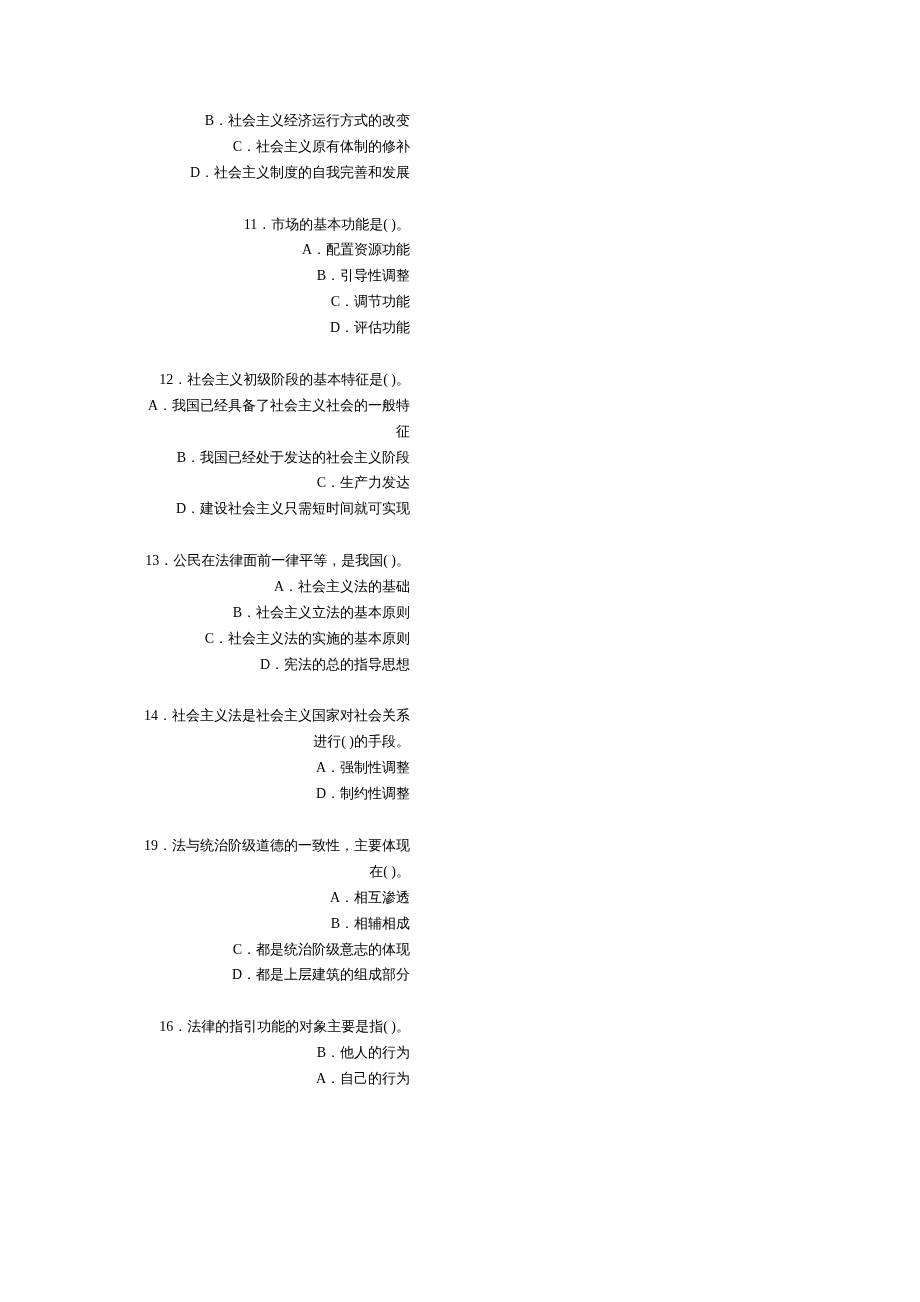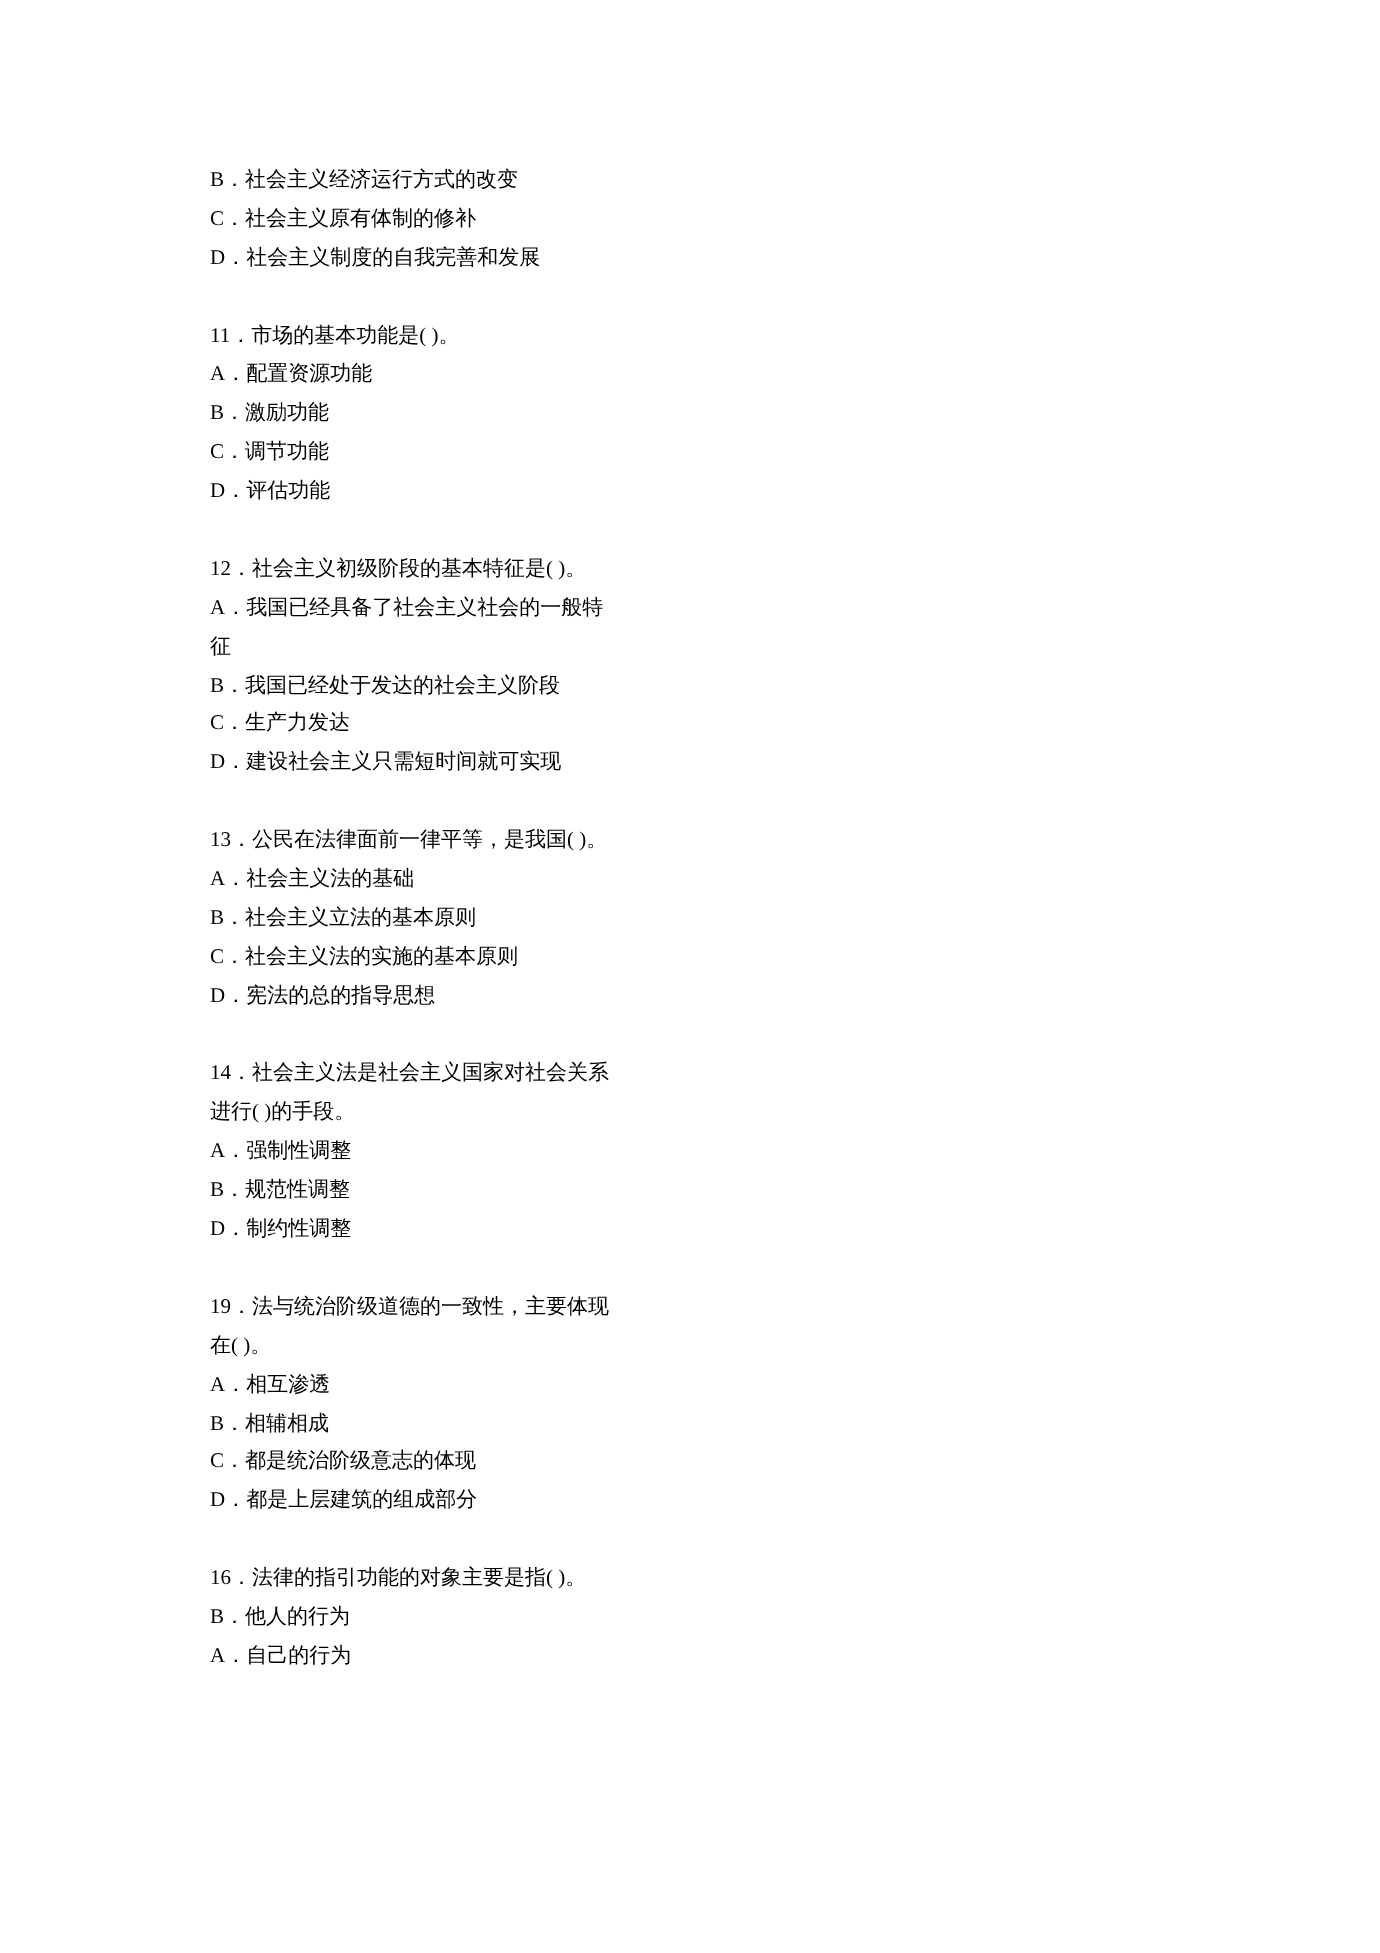--- a/index.html
+++ b/index.html
@@ -9,20 +9,21 @@
     font-family: "SimSun", "宋体", serif;
     font-size: 14px;
     color: #000000;
     line-height: 1.85;
   }
   .page {
     width: 920px;
     min-height: 1302px;
     box-sizing: border-box;
     padding: 108px 0 0 140px;
+    text-align: right;
   }
   .content {
     width: 270px;
   }
   .line {
     white-space: normal;
   }
   .blank {
     height: 1.85em;
   }
@@ -31,39 +32,38 @@
 <body>
 
 <div class="page">
   <div class="content" id="content">
       <div class="line">B．社会主义经济运行方式的改变</div>
       <div class="line">C．社会主义原有体制的修补</div>
       <div class="line">D．社会主义制度的自我完善和发展</div>
       <div class="blank"></div>
       <div class="line">11．市场的基本功能是(  )。</div>
       <div class="line">A．配置资源功能</div>
-      <div class="line">B．激励功能</div>
+      <div class="line">B．引导性调整</div>
       <div class="line">C．调节功能</div>
       <div class="line">D．评估功能</div>
       <div class="blank"></div>
       <div class="line">12．社会主义初级阶段的基本特征是(  )。</div>
       <div class="line">A．我国已经具备了社会主义社会的一般特征</div>
       <div class="line">B．我国已经处于发达的社会主义阶段</div>
       <div class="line">C．生产力发达</div>
       <div class="line">D．建设社会主义只需短时间就可实现</div>
       <div class="blank"></div>
       <div class="line">13．公民在法律面前一律平等，是我国(  )。</div>
       <div class="line">A．社会主义法的基础</div>
       <div class="line">B．社会主义立法的基本原则</div>
       <div class="line">C．社会主义法的实施的基本原则</div>
       <div class="line">D．宪法的总的指导思想</div>
       <div class="blank"></div>
       <div class="line">14．社会主义法是社会主义国家对社会关系进行(  )的手段。</div>
       <div class="line">A．强制性调整</div>
-      <div class="line">B．规范性调整</div>
       <div class="line">D．制约性调整</div>
       <div class="blank"></div>
       <div class="line">19．法与统治阶级道德的一致性，主要体现在(  )。</div>
       <div class="line">A．相互渗透</div>
       <div class="line">B．相辅相成</div>
       <div class="line">C．都是统治阶级意志的体现</div>
       <div class="line">D．都是上层建筑的组成部分</div>
       <div class="blank"></div>
       <div class="line">16．法律的指引功能的对象主要是指(  )。</div>
       <div class="line">B．他人的行为</div>

